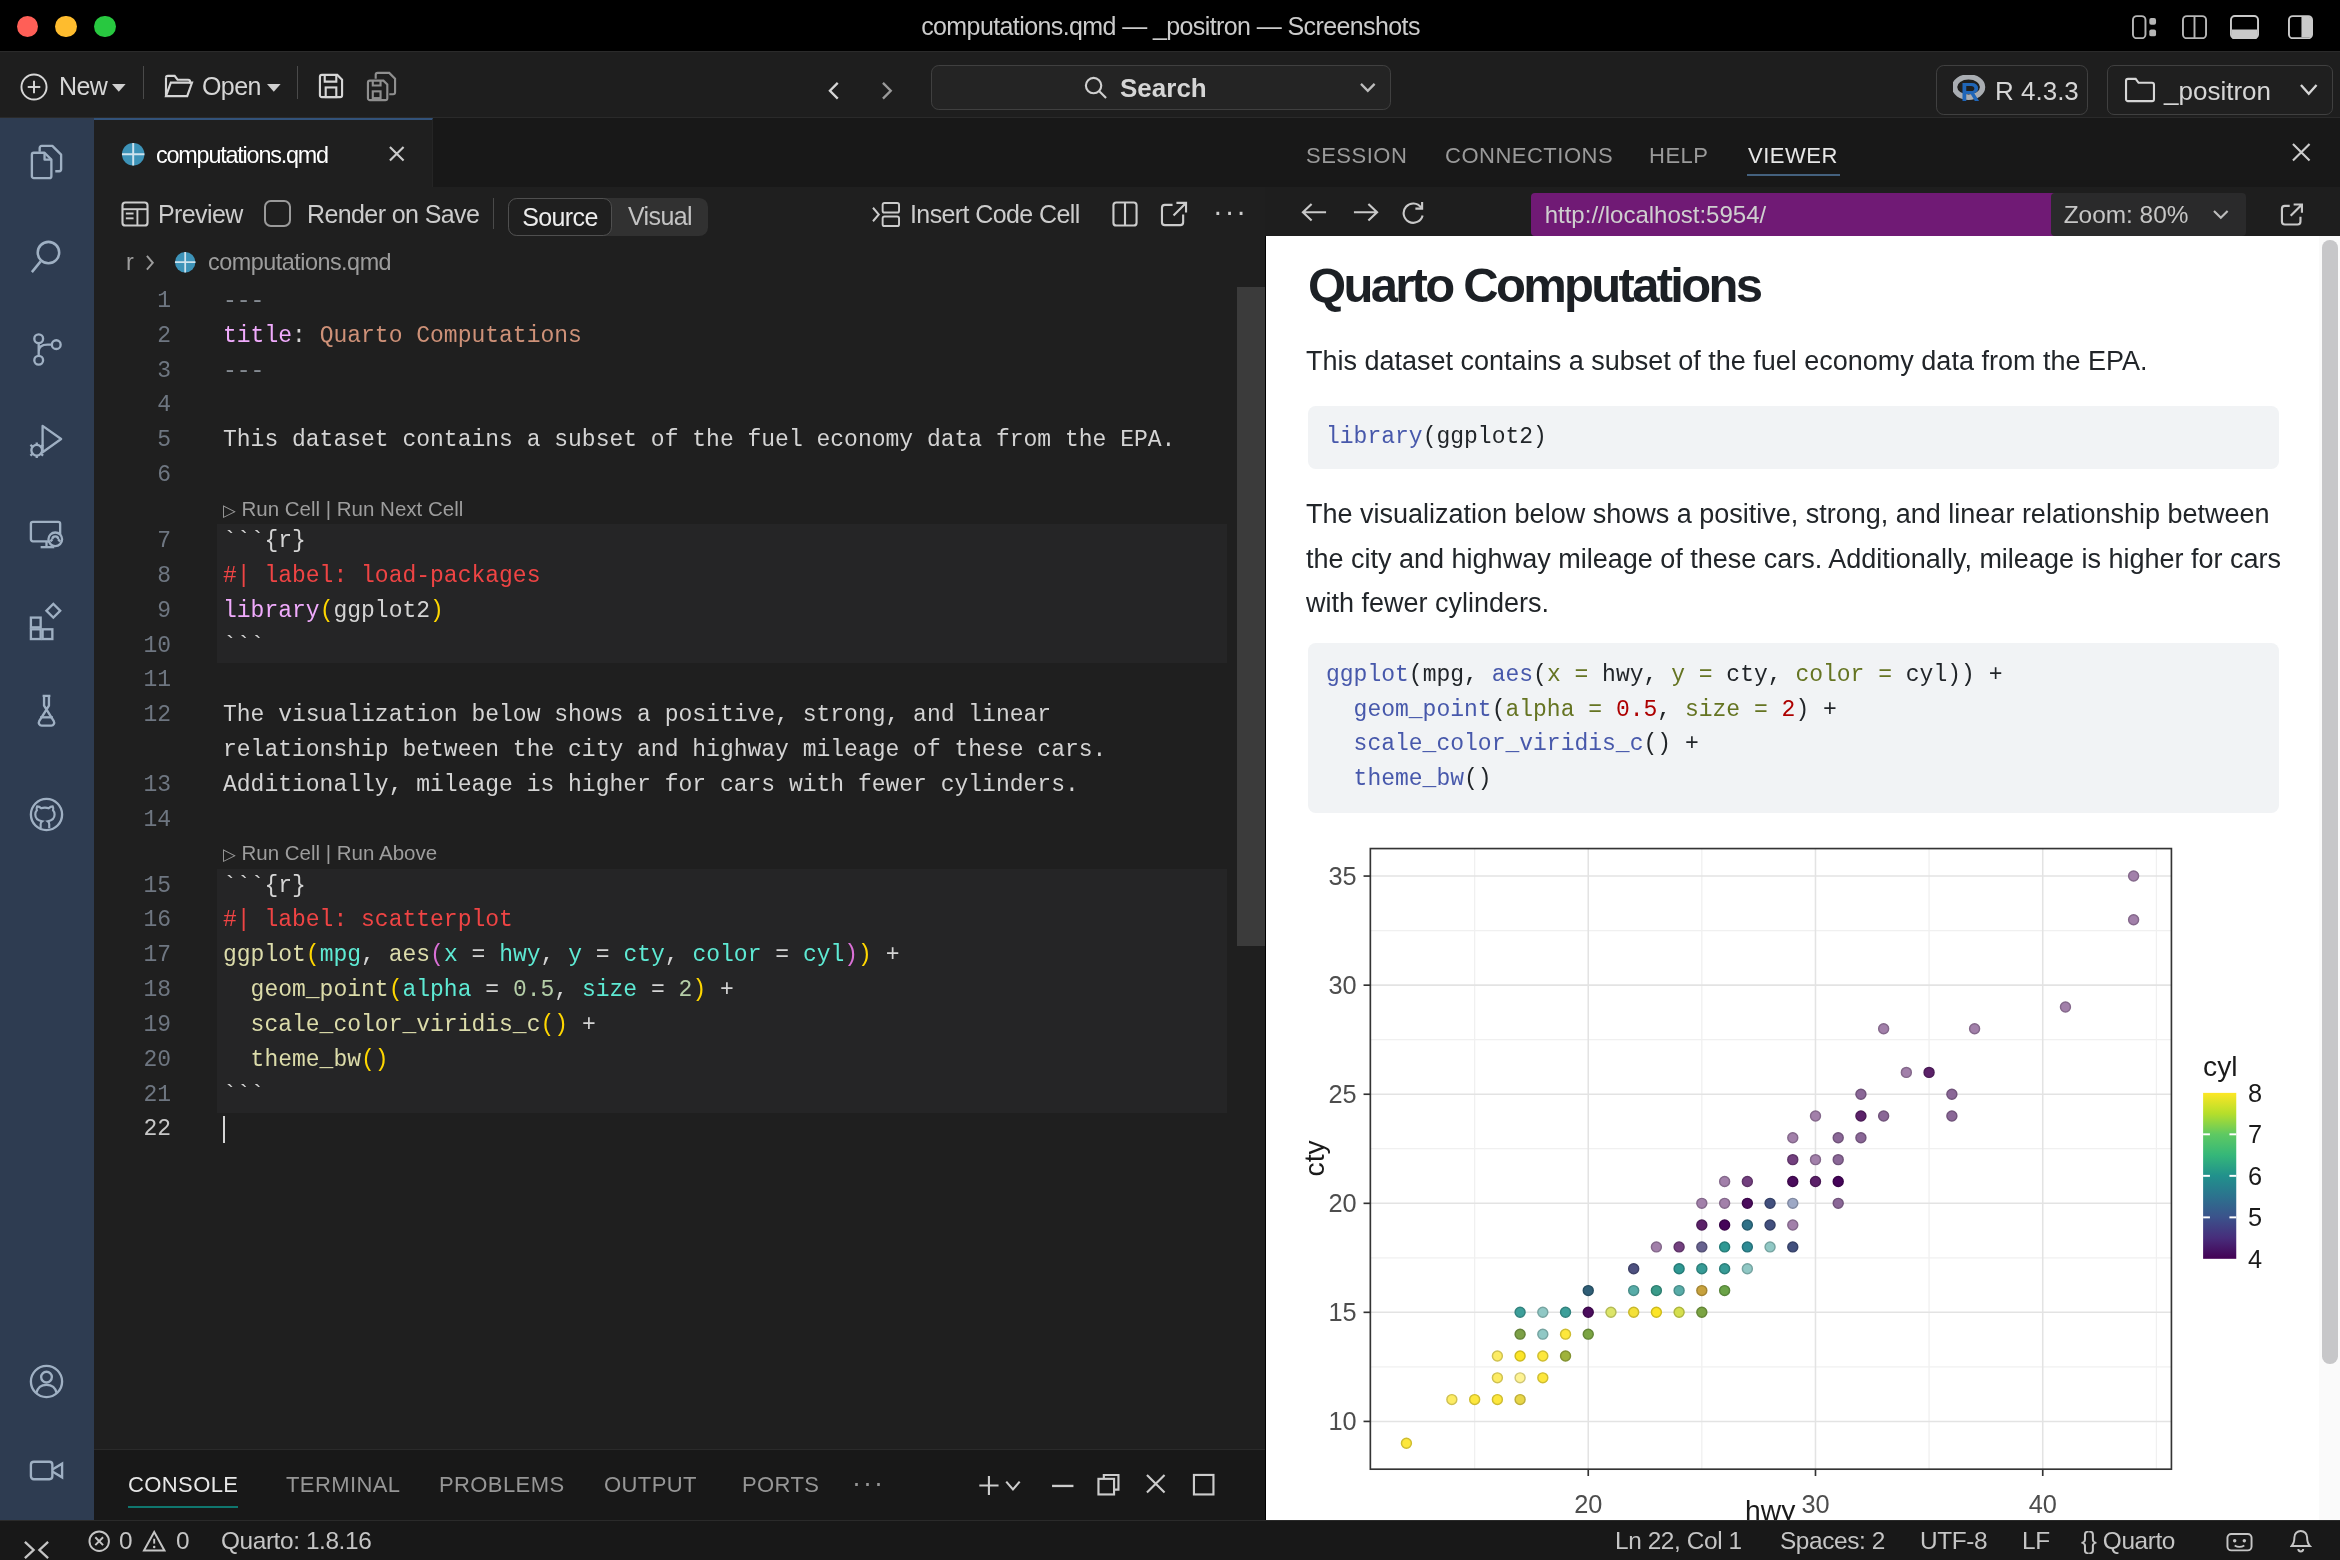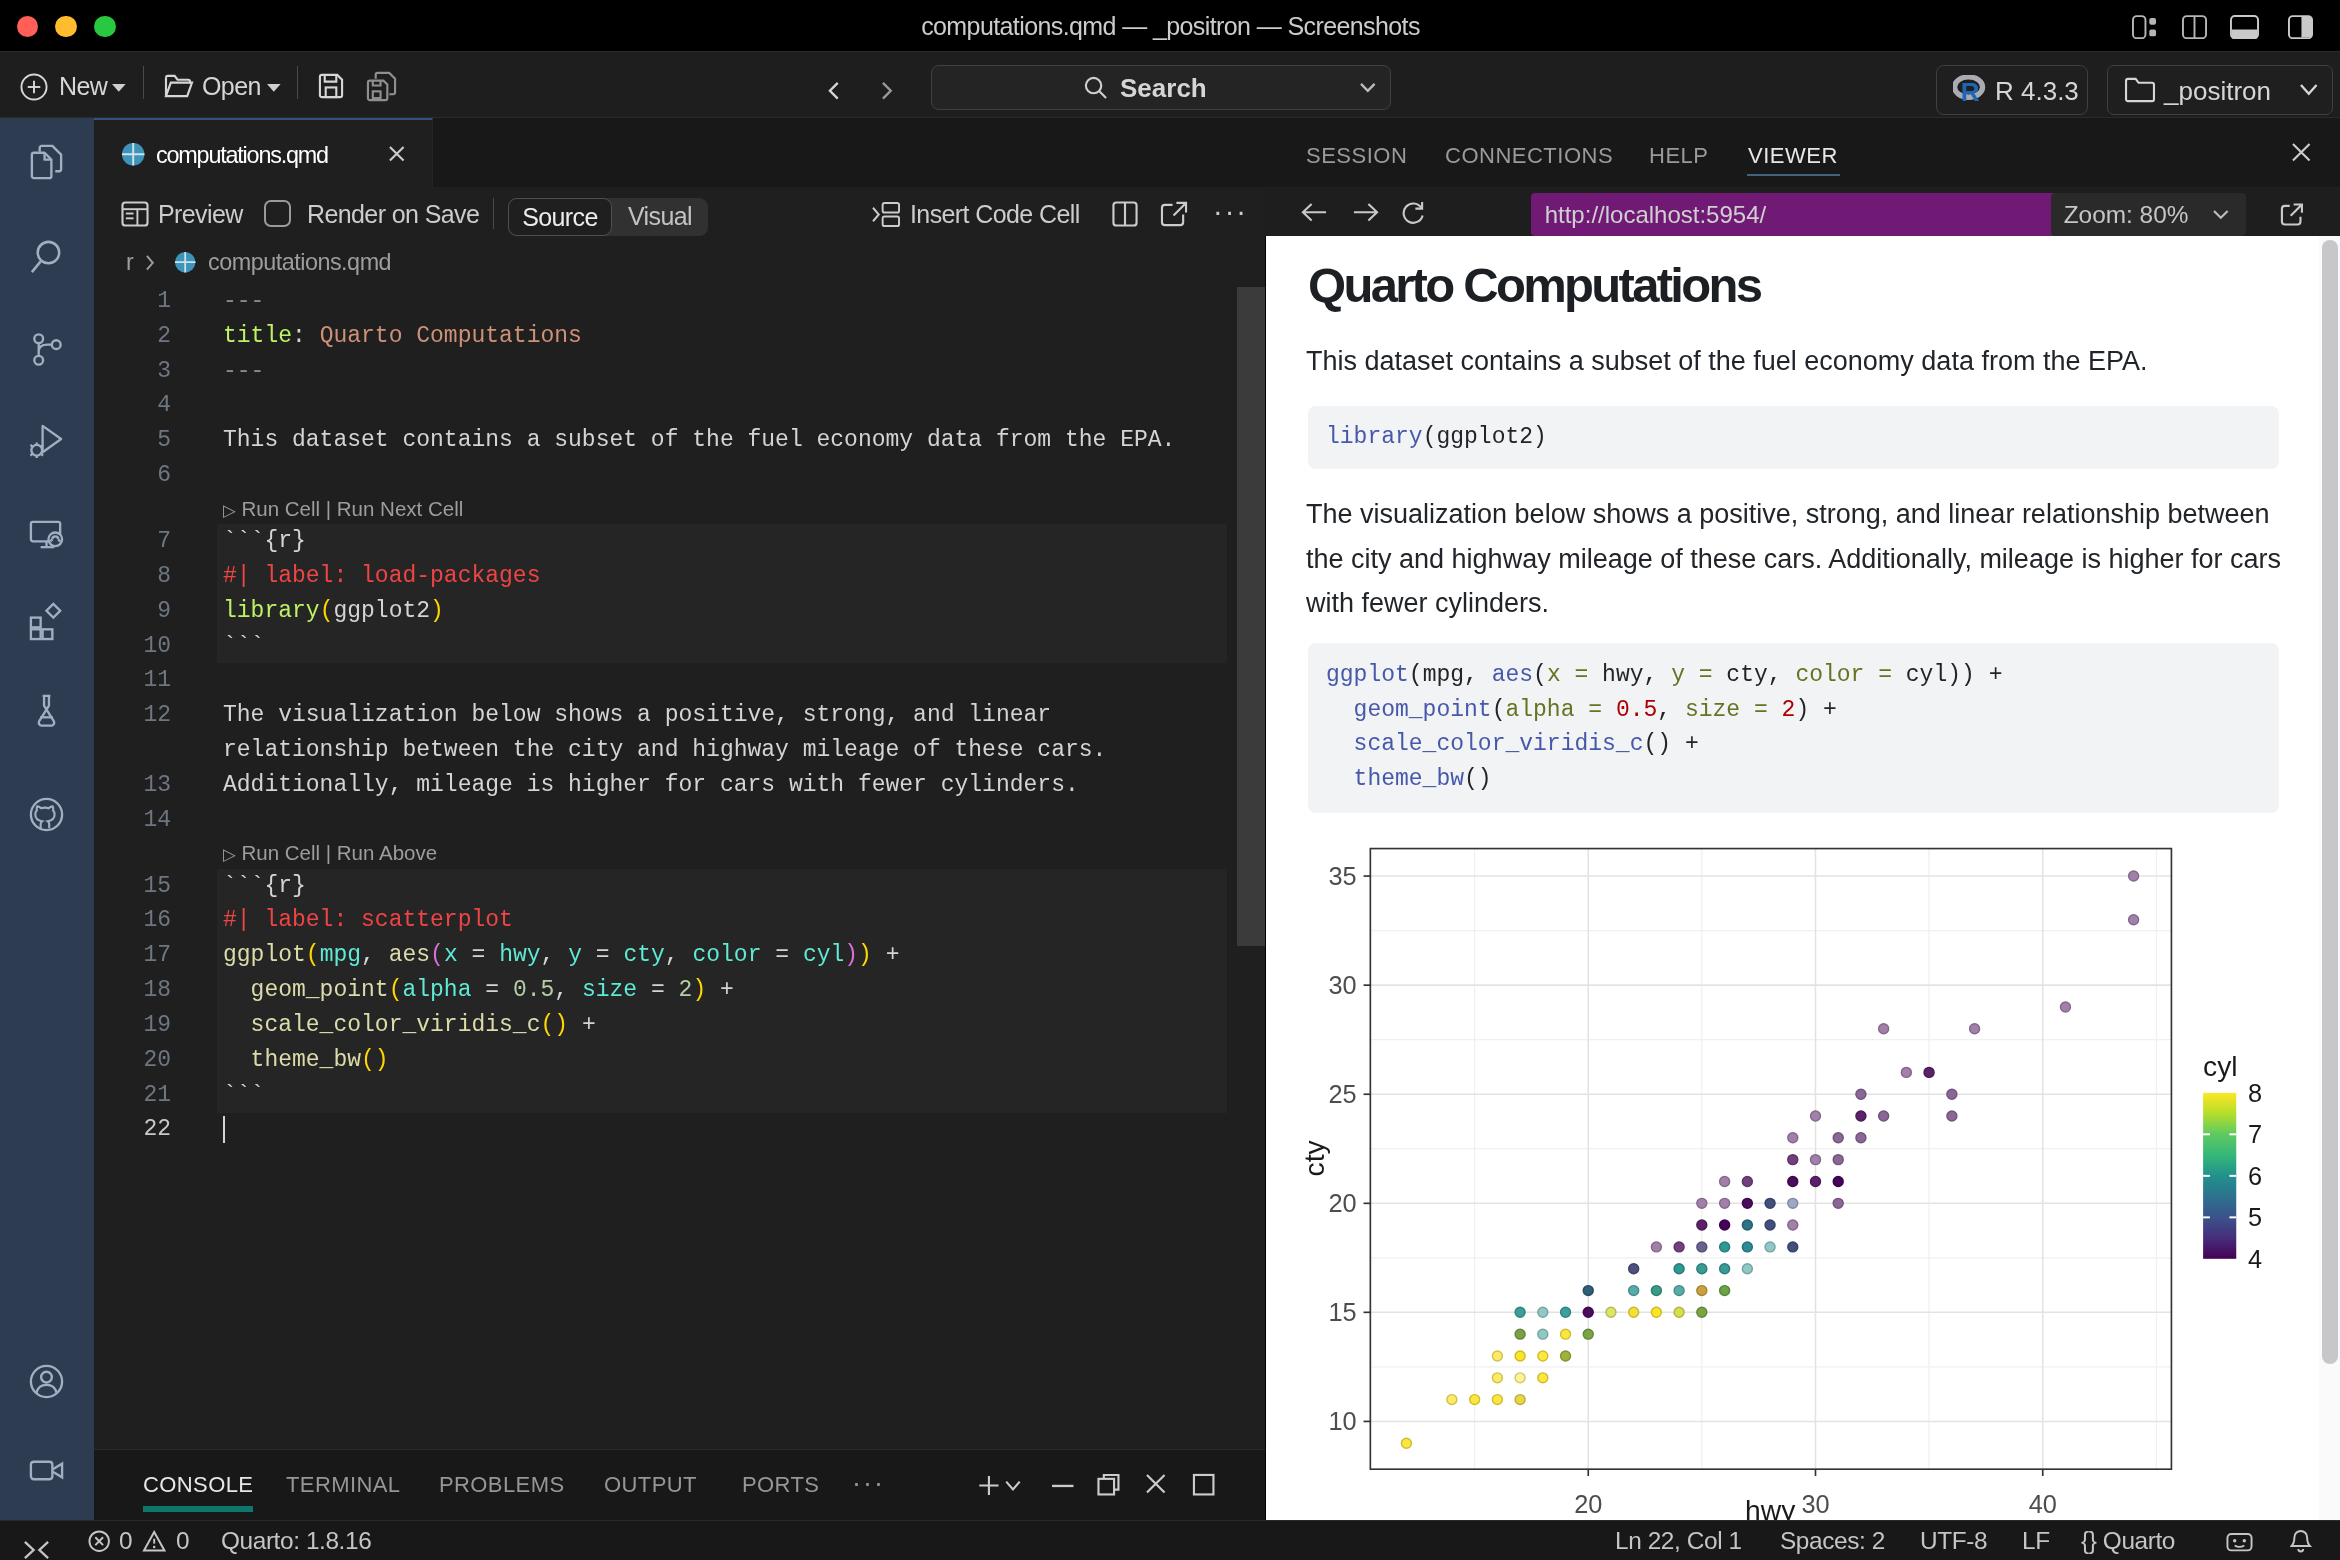--- a/index.html
+++ b/index.html
@@ -21,21 +21,21 @@
 #tabstrip{left:94px;top:118px;width:1171px;height:69px;background:#181818}
 #tab1{left:94px;top:118px;width:339px;height:69px;background:#1f1f1f;border-top:2px solid #32527a;border-right:1px solid #252525;color:#ffffff;font-size:23.4px;letter-spacing:-1.2px}
 #edtoolbar{left:94px;top:187px;width:1171px;height:53px;background:#1f1f1f;color:#cccccc;letter-spacing:-0.6px}
 #breadcrumb{left:94px;top:240px;width:1171px;height:44px;background:#1f1f1f;color:#9d9d9d;font-size:23.4px;letter-spacing:-0.5px}
 #codearea{left:94px;top:284px;width:1171px;height:1165px;background:#1f1f1f;font-family:"Liberation Mono",monospace;font-size:23px}
 .crow{position:absolute;left:0;width:1171px;height:35px;line-height:35px;white-space:pre}
 .lnum{position:absolute;left:0;width:77px;text-align:right;color:#6e7681;font-size:23px}
 .ctext{position:absolute;left:129px}
 .lens{position:absolute;left:129px;width:878px;height:31px;line-height:31px;color:#9d9d9d;font-family:"Liberation Sans",sans-serif;font-size:20.5px}
 .cellbg{position:absolute;left:123px;width:1010px;background:#252526}
-.w{color:#d4d4d4}.gray{color:#858b92}.blue{color:#bef264}.orange{color:#CE9178}.green{color:#ef4444}
+.w{color:#d4d4d4}.gray{color:#858b92}.blue{color:#f0abfc}.orange{color:#CE9178}.green{color:#ef4444}
 .fn{color:#DCDCAA}.var{color:#5eead4}.num{color:#B5CEA8}.gold{color:#FFD700}.pink{color:#DA70D6}
 #edscroll{left:1237px;top:287px;width:28px;height:659px;background:#3b3b3b}
 
 #panelrow{left:94px;top:1449px;width:1171px;height:71px;background:#181818;border-top:1px solid #2a2a2a;color:#969696;font-size:22px;letter-spacing:0.4px}
 
 #rpanel{left:1265px;top:118px;width:1076px;height:1402px;background:#181818;border-left:1px solid #000}
 #rtabs{left:1265px;top:118px;width:1076px;height:69px;background:#181818;color:#9a9a9a;font-size:22px;letter-spacing:0.5px}
 #rurl{left:1265px;top:187px;width:1076px;height:49px;background:#1e1e1e}
 #urlfield{left:1531px;top:193px;width:594px;height:43px;background:#701a75;border-radius:3.9px;color:#cfcfcf;font-size:24px;line-height:43px}
 #zoomfield{left:2051px;top:193px;width:195px;height:43px;background:#2a2a2b;border-radius:3.9px;color:#c6c6c6;font-size:24.4px;line-height:43px}
@@ -305,21 +305,21 @@
     <div class="lnum" style="top:759px;line-height:35px">20</div>
     <div class="crow" style="top:759px"><span class="ctext"><span class="w">  </span><span class="fn">theme_bw</span><span class="gold">()</span></span></div>
     <div class="lnum" style="top:794px;line-height:35px">21</div>
     <div class="crow" style="top:794px"><span class="ctext"><span class="w">```</span></span></div>
     <div class="lnum" style="top:828px;line-height:35px;color:#c8c8c8">22</div>
     <div class="abs" style="left:129px;top:832px;width:2px;height:27px;background:#d4d4d4"></div>
   </div>
 <div class="abs" id="edscroll"></div>
 
 <div class="abs" id="panelrow">
-  <div class="abs" style="left:49px;top:22.4px;color:#e7e7e7;border-bottom:6px solid #0f766e;padding-bottom:7.8px">CONSOLE</div>
+  <div class="abs" style="left:34px;top:22.4px;color:#e7e7e7;border-bottom:2px solid #0f766e;padding-bottom:7.8px">CONSOLE</div>
   <div class="abs" style="left:192px;top:22.4px">TERMINAL</div>
   <div class="abs" style="left:345px;top:22.4px">PROBLEMS</div>
   <div class="abs" style="left:510px;top:22.4px">OUTPUT</div>
   <div class="abs" style="left:648px;top:22.4px">PORTS</div>
   <div class="abs" style="left:758px;top:17.6px;font-size:27px;letter-spacing:2px">···</div>
   <svg class="abs" style="left:883px;top:23.4px" width="45" height="25" viewBox="0 0 46 26">
       <path d="M12 3 v20 M2 13 h20" stroke="#cccccc" stroke-width="2.2"></path>
       <path d="M30 9 l7 8 7-8" fill="none" stroke="#cccccc" stroke-width="2.2"></path>
     </svg>
   <svg class="abs" style="left:958px;top:34px" width="21.5" height="3.9" viewBox="0 0 22 4">

